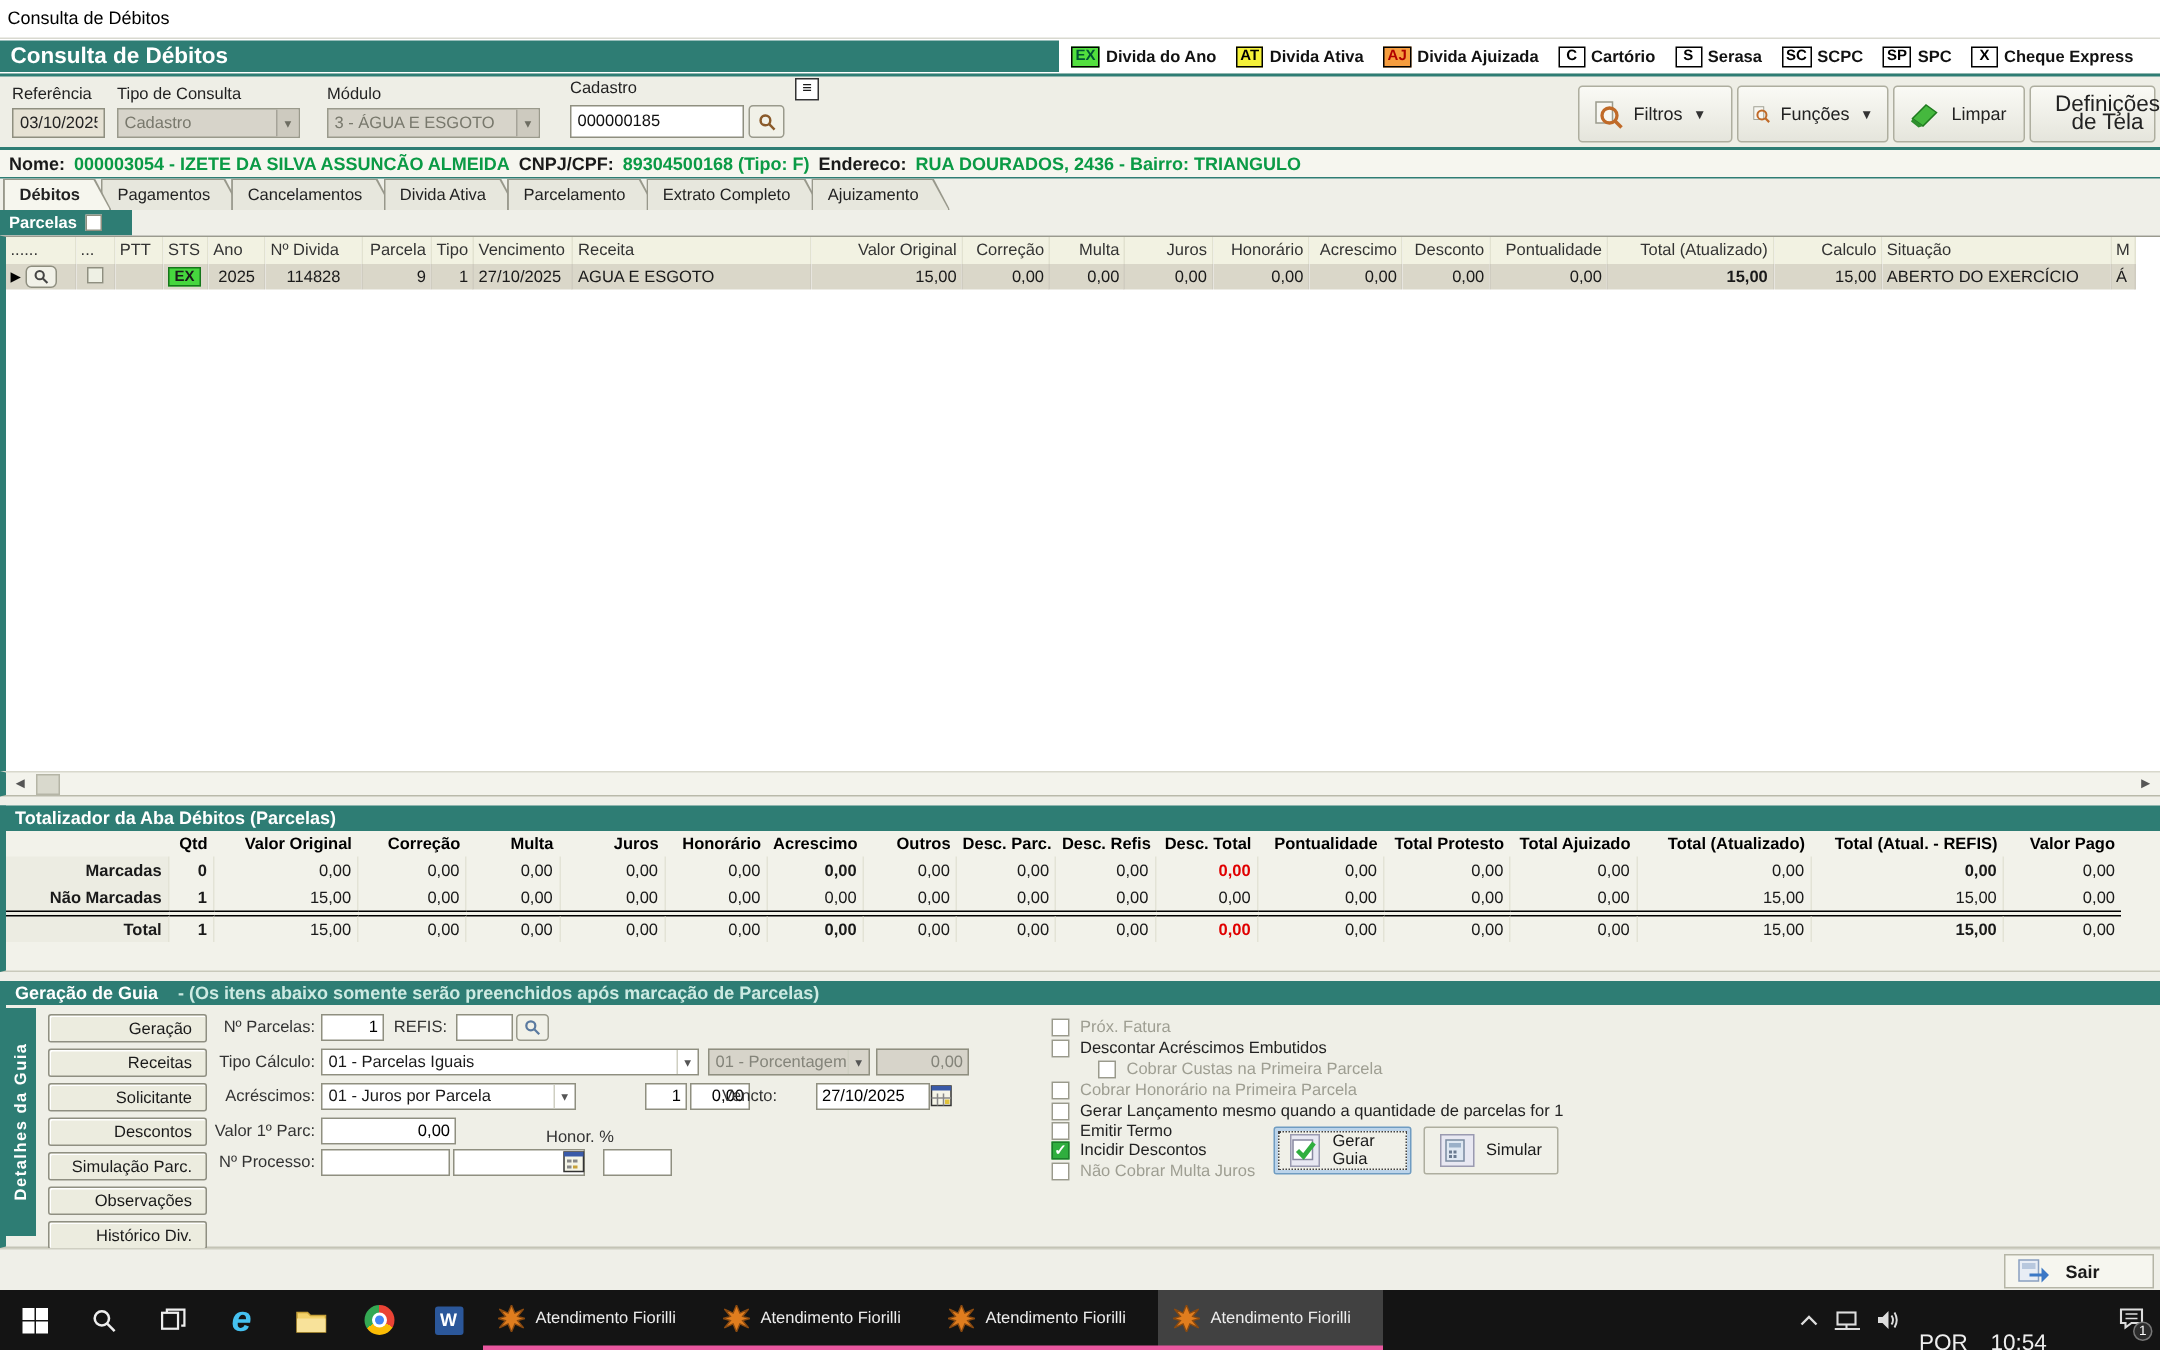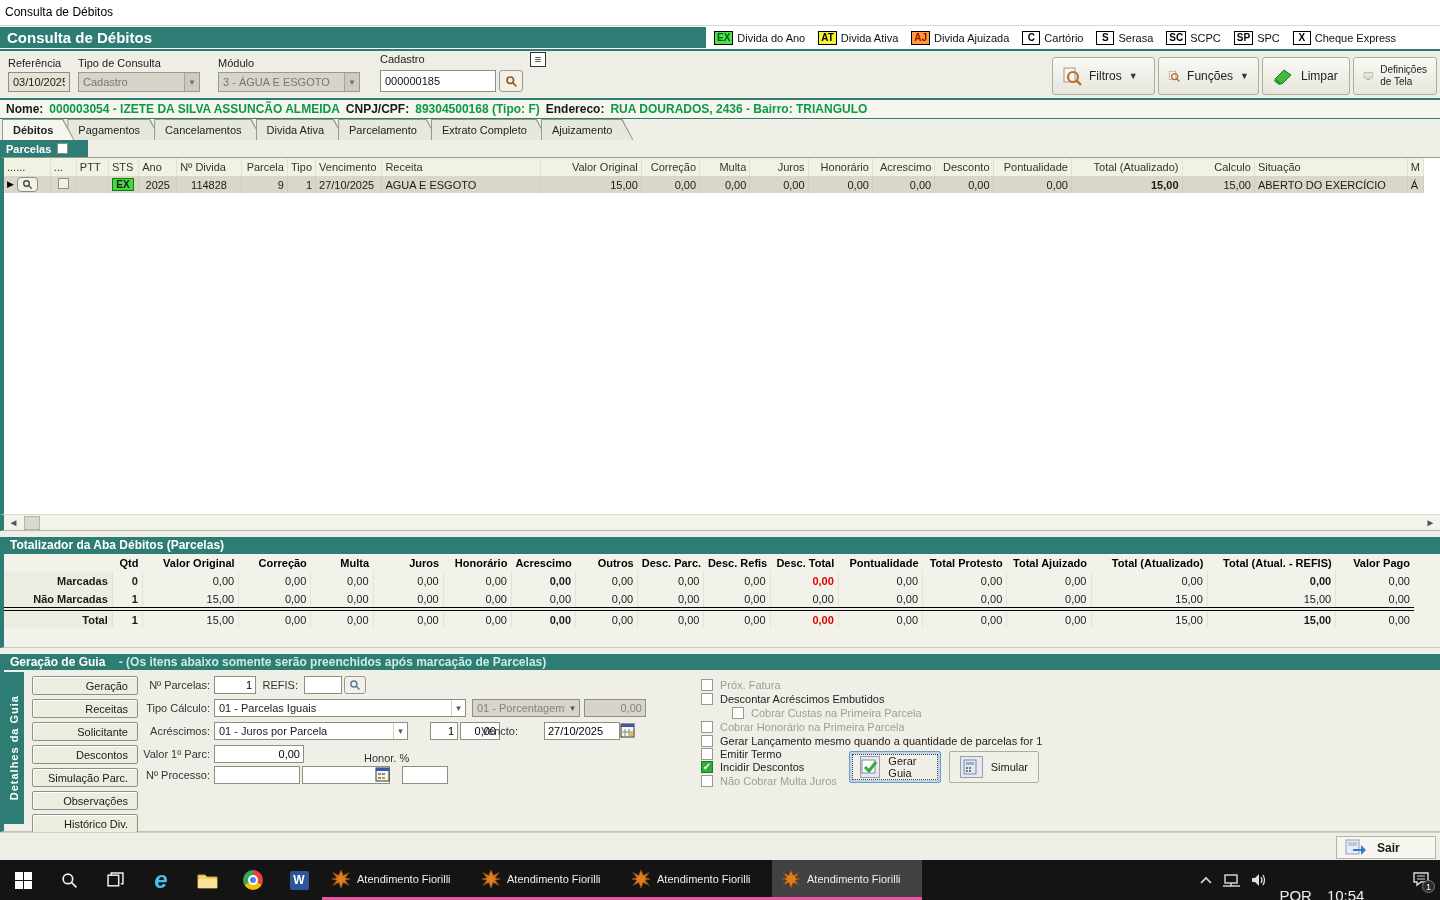--- a/index.html
+++ b/index.html
@@ -15,38 +15,38 @@
   #titlebar .t { padding:5px 0 0 5px; font-size:12px; color:#000; }
 
   
   #headerbar { left:0; top:26px; width:1440px; height:23px; background:#fff; }
   #header-title { position:absolute; left:0; top:1px; width:706px; height:21px; background:#2e7d74; color:#fff;
     font-weight:bold; font-size:15px; line-height:21px; padding-left:7px; }
   #legend { position:absolute; left:714px; top:0; height:23px; display:flex; align-items:center; gap:13px; }
   .legend-item { display:flex; align-items:center; gap:4px; }
   .lbadge { min-width:18px; height:14px; padding:0 2px; border:1px solid #000; font-weight:bold; font-size:10px;
     display:flex; align-items:center; justify-content:center; background:#fff; }
-  .llabel { font-size:11px; font-weight:normal; color:#111; }
+  .llabel { font-size:11px; font-weight:bold; color:#111; }
 
   
   #filterrow { left:0; top:49px; width:1440px; height:51px; background:#eeeee6; border-top:2px solid #2e7d74; border-bottom:2px solid #2e7d74; }
   .flabel { position:absolute; font-size:11px; color:#222; }
   .tinput { position:absolute; height:20px; border:1px solid #8f8f80; background:#fff; font-size:11px; padding:0 4px;
     font-family:inherit; color:#111; }
   .beige { background:#e6e2d4; color:#222; }
   .tsel { position:absolute; height:20px; border:1px solid #9a9a8c; background:#d7d4ca; color:#78786c; display:flex; align-items:center; }
   .tsel .txt { flex:1; padding:0 4px; overflow:hidden; white-space:nowrap; }
   .tsel .arr { width:15px; height:100%; background:#cdcabf; border-left:1px solid #a6a399; display:flex; align-items:center; justify-content:center; color:#6d6d62; font-size:9px; }
   .sbtn { position:absolute; width:24px; height:22px; background:#f1f1e8; border:1px solid #9a9a8c; border-radius:3px;
     display:flex; align-items:center; justify-content:center; cursor:pointer; }
   .menu-ic { position:absolute; width:16px; height:15px; border:1px solid #333; background:#fff; font-size:11px; line-height:13px; text-align:center; font-weight:bold; }
   .topbtn { position:absolute; height:38px; background:linear-gradient(#fafaf5,#e5e5dc); border:1px solid #aeae9f; border-radius:3px;
     display:flex; align-items:center; gap:7px; padding:0 9px; font-size:12px; color:#222; cursor:pointer; }
   .topbtn .darr { font-size:9px; color:#333; }
-  .topbtn .two { line-height:12px; font-size:10px; }
+  .topbtn .two { line-height:12px; font-size:15px; text-align:center; }
 
   
   #nomerow { left:0; top:100px; width:1440px; height:19px; background:#f6f6ef; border-bottom:1px solid #2e7d74;
     display:flex; align-items:center; gap:6px; padding-left:6px; font-size:12px; font-weight:bold; white-space:nowrap; }
   .green { color:#0a9a45; }
 
   
   #tabsrow { left:0; top:119px; width:1440px; height:21px; display:flex; align-items:flex-end; padding-left:2px; }
   .tab { height:21px; background:#98988b; clip-path:polygon(0 0,calc(100% - 11px) 0,100% 100%,0 100%); padding:1px 1px 0 1px; margin-right:-7px; }
   .tab > span { display:flex; align-items:center; height:100%; background:#e7e7dd; clip-path:inherit; padding:0 20px 0 10px; font-size:11px; color:#222; }
@@ -518,21 +518,21 @@
     <span class="txt">01 - Parcelas Iguais</span>
     <span class="arr">▾</span>
   </div>
   <div class="gsel dis" style="left:468px;top:29px;width:108px">
     <span class="txt">01 - Porcentagem</span>
     <span class="arr">▾</span>
   </div>
   <input class="ginput dis num" style="left: 580px; top: 29px; width: 62px;" value="0,00">
 
   <div class="glabel" style="left:134px;top:55px">Acréscimos:</div>
-  <div class="gsel" style="left:210px;top:52px;width:194px">
+  <div class="gsel" style="left:210px;top:52px;width:170px">
     <span class="txt">01 - Juros por Parcela</span>
     <span class="arr">▾</span>
   </div>
   <input class="ginput num" style="left: 426px; top: 52px; width: 28px;" value="1">
   <input class="ginput num" style="left: 456px; top: 52px; width: 40px;" value="0,00">
   <div class="glabel" style="left:458px;top:55px;width:56px">Vencto:</div>
   <input class="ginput" style="left: 540px; top: 52px; width: 76px;" value="27/10/2025">
   <div class="abs" style="left:616px;top:53px">
     <svg width="15" height="15" viewBox="0 0 15 15">
         <rect x="1" y="1" width="13" height="13" fill="#f5f5e8" stroke="#333"></rect>

